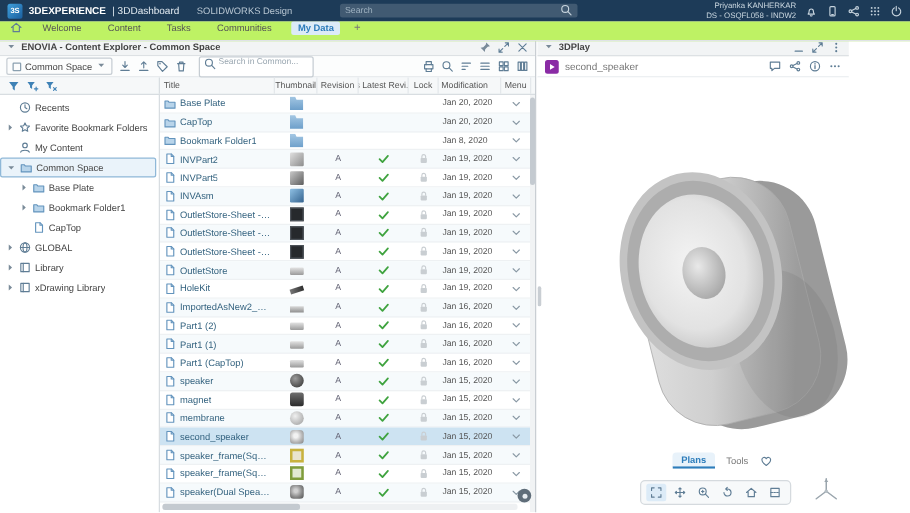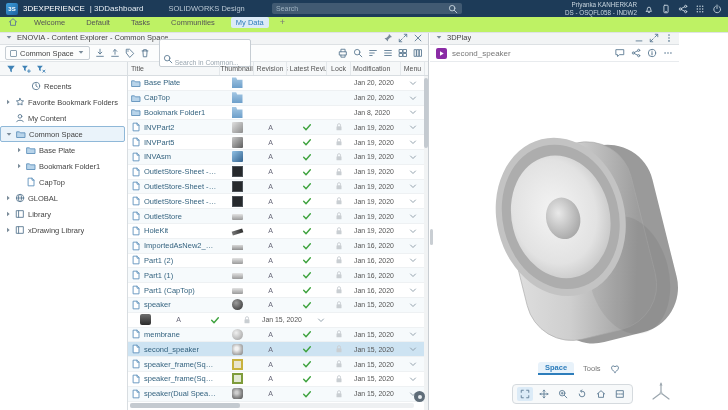--- a/index.html
+++ b/index.html
@@ -5,49 +5,49 @@
   *{margin:0;padding:0;box-sizing:border-box}
   html,body{width:728px;height:410px;overflow:hidden;font-family:"Liberation Sans",sans-serif;background:#fff;position:relative}
   .ic{display:inline-flex;align-items:center;justify-content:center;flex:none}
   .ic svg{display:block;stroke:#5f7d95;fill:none;stroke-width:1.1;stroke-linecap:round;stroke-linejoin:round}
   .ic.light svg{stroke:#c6d3dd}
   .ic.sm svg{width:8px;height:8px}
 
   
   .topbar{position:absolute;top:0;left:0;width:728px;height:17px;background:#1d3b58;display:flex;align-items:center;padding:0 6px;gap:5px;z-index:9}
   .logo{width:12px;height:12px;border-radius:2px;background:linear-gradient(135deg,#3fa0dc,#1b5f9e);color:#fff;font-size:6px;font-weight:bold;display:flex;align-items:center;justify-content:center;flex:none}
-  .brand{color:#fff;font-size:8px;font-weight:normal;white-space:nowrap}
+  .brand{color:#fff;font-size:8px;font-weight:bold;white-space:nowrap}
   .brand-app{color:#e4ecf2;font-size:8px;white-space:nowrap}
-  .suite{color:#b9c7d3;font-size:7.5px;white-space:nowrap;margin-left:20px}
+  .suite{color:#b9c7d3;font-size:7.5px;white-space:nowrap;margin-left:9px}
   .tb-search{position:absolute;left:272px;top:3px;width:190px;height:11px;background:rgba(255,255,255,.16);border-radius:2px;display:flex;align-items:center;padding:0 4px;gap:3px}
   .tb-search input{flex:1;background:none;border:none;outline:none;color:#dfe8ee;font-size:7px}
   .tb-search input::placeholder{color:#9fb2c1}
   .tb-right{margin-left:auto;display:flex;align-items:center;gap:7px}
   .user{text-align:right;color:#c9d6df;font-size:6.3px;line-height:1.2;white-space:nowrap}
 
   
   .tabbar{position:absolute;top:17px;left:0;width:728px;height:16px;background:#bef264;border-bottom:1px solid #dfe3e6;display:flex;align-items:flex-start;gap:11px;padding:0 8px;font-size:7.5px;color:#555;z-index:8}
   .tab{padding:1px 5px;border-radius:2px;white-space:nowrap}
-  .tab.active{background:#dcebf7;color:#2d7dbb;font-weight:normal}
+  .tab.active{background:#dcebf7;color:#2d7dbb;font-weight:bold}
   .addtab{color:#777;font-size:9px}
 
   
   .lp{position:absolute;top:31px;left:0;width:429px;bottom:0;border-right:1px solid #c9ced3;background:#fff}
   .rp{position:absolute;top:31px;left:430px;width:249px;bottom:0;background:#fff}
 
   .panel-h{height:14px;background:#f2f4f5;border-bottom:1px solid #dde1e4;display:flex;align-items:center;gap:4px;padding:0 5px;font-size:7.5px;color:#333}
-  .panel-h .title{font-weight:normal;color:#444;white-space:nowrap;overflow:hidden;text-overflow:ellipsis}
+  .panel-h .title{font-weight:bold;color:#444;white-space:nowrap;overflow:hidden;text-overflow:ellipsis}
   .hdr-icons{margin-left:auto;display:flex;gap:5px}
 
   .lp-toolbar{height:17px;display:flex;align-items:center;gap:5px;padding:0 5px;border-bottom:1px solid #e2e6e9;background:#fcfdfd;font-size:7.5px}
   .space-btn{display:flex;align-items:center;gap:3px;border:1px solid #c6cdd3;border-radius:2px;padding:1px 4px;color:#444;white-space:nowrap}
   .cb{width:7px;height:7px;border:1px solid #8aa0b0;border-radius:1px;flex:none}
   .tb-strip{display:flex;gap:5px;align-items:center}
   .right-strip{margin-left:auto}
-  .search-box{display:flex;align-items:flex-end;gap:2px;border:1px solid #c6cdd3;border-radius:2px;height:28px;padding:0 3px;width:92px;margin-left:4px;background:#fff}
+  .search-box{display:flex;align-items:flex-start;gap:2px;border:1px solid #c6cdd3;border-radius:2px;height:17px;padding:0 3px;width:92px;margin-left:4px;background:#fff}
   .search-box input{border:none;outline:none;font-size:6.8px;width:100%;color:#666;background:none}
   .search-box input::placeholder{color:#9aa7b1}
 
   .colhead{height:14px;display:flex;background:#f6f8f9;border-bottom:1px solid #d8dde1;font-size:7px;color:#555}
   .treecell{width:128px;display:flex;align-items:center;gap:5px;padding:0 6px;border-right:1px solid #d8dde1;flex:none}
   .hc{display:flex;align-items:center;padding:0 3px;border-right:1px solid #e4e8eb;overflow:hidden;white-space:nowrap;flex:none}
 
   .c-title{width:92px}
   .c-thumb{width:34px;justify-content:center}
   .c-rev{width:33px;justify-content:center}
@@ -176,21 +176,21 @@
 </div>
 
 <div class="tabbar">
   <span id="home-icon-slot"><span class="ic">
         <svg viewBox="0 0 12 12" width="10" height="10">
           <path d="M1.5 6L6 2l4.5 4M3 5.5V10h6V5.5"></path>
         </svg>
       </span></span>
   <span id="tabs-slot" style="display:flex;gap:11px">
       <span class="tab">Welcome</span>
-      <span class="tab">Default</span>
+      <span class="tab">Content</span>
       <span class="tab">Tasks</span>
       <span class="tab">Communities</span>
       <span class="tab active">My Data</span>
     </span>
   <span class="addtab">+</span>
 </div>
 
 <div class="lp">
   <div class="panel-h">
     <span id="lp-caret"><span class="ic sm">
@@ -327,21 +327,21 @@
         <span class="hc c-rev">Revision</span>
         <span class="hc c-latest">Is Latest Revi...</span>
         <span class="hc c-lock">Lock</span>
         <span class="hc c-date">Modification</span>
         <span class="hc c-menu">Menu</span>
       </span>
   </div>
 
   <div class="lp-body">
     <div class="tree" id="tree">
-        <div class="titem" style="padding-left: 20px;">
+        <div class="titem" style="padding-left: 4px;">
           <span style="width: 8px; flex: 0 0 auto;"></span>
           <span class="ic">
             <svg viewBox="0 0 12 12" width="10" height="10">
               <circle cx="6" cy="6" r="4.4"></circle>
               <path d="M6 3.4V6l1.8 1.2"></path>
             </svg>
           </span>
           <span class="lbl">Recents</span>
         </div>
         <div class="titem" style="padding-left: 4px;">
@@ -1021,20 +1021,29 @@
           <div class="cell c-date">Jan 15, 2020</div>
           <div class="cell c-menu">
             <span class="ic">
               <svg viewBox="0 0 12 12" width="10" height="10">
                 <path d="M3 4.8l3 3 3-3" stroke="#8a99a5"></path>
               </svg>
             </span>
           </div>
         </div>
         <div class="trow">
+          <div class="cell t c-title">
+            <span class="ic">
+              <svg viewBox="0 0 12 12" width="10" height="10">
+                <path d="M3 1.4h4.2L9.6 3.8v6.8H3z" fill="#fff" stroke="#6394bd"></path>
+                <path d="M7.2 1.4v2.4h2.4" stroke="#6394bd"></path>
+              </svg>
+            </span>
+            <span class="nm">magnet</span>
+          </div>
           <div class="cell c-thumb">
             <div class="thumb th-magnet-dark"></div>
           </div>
           <div class="cell c-rev">A</div>
           <div class="cell c-latest">
             <span class="ic">
               <svg viewBox="0 0 12 12" width="10" height="10">
                 <path d="M2 6.4l2.8 2.8L10 3.2" stroke="#3fa33f" stroke-width="1.7"></path>
               </svg>
             </span>
@@ -1349,21 +1358,21 @@
         <ellipse cx="138" cy="152" rx="64" ry="80" fill="#c3c3c3"></ellipse>
         <ellipse cx="138" cy="152" rx="58" ry="73" fill="#adadad"></ellipse>
         <ellipse cx="138" cy="152" rx="49" ry="62" fill="url(#coneG)"></ellipse>
         <ellipse cx="140" cy="154" rx="17" ry="21" fill="url(#domeG)"></ellipse>
       </g>
     </svg>
 
     <div class="split-dot"></div>
 
     <div class="rtabs" id="rtabs-slot">
-        <span class="rtab active">Space</span>
+        <span class="rtab active">Plans</span>
         <span class="rtab">Tools</span>
         <span class="ic">
           <svg viewBox="0 0 12 12" width="10" height="10">
             <path d="M6 10S1.8 7.2 1.8 4.6a2.2 2.2 0 014.2-1 2.2 2.2 0 014.2 1C10.2 7.2 6 10 6 10z"></path>
           </svg>
         </span>
       </div>
 
     <div class="rtoolbar" id="rtoolbar-slot">
         <span class="rtool active">

